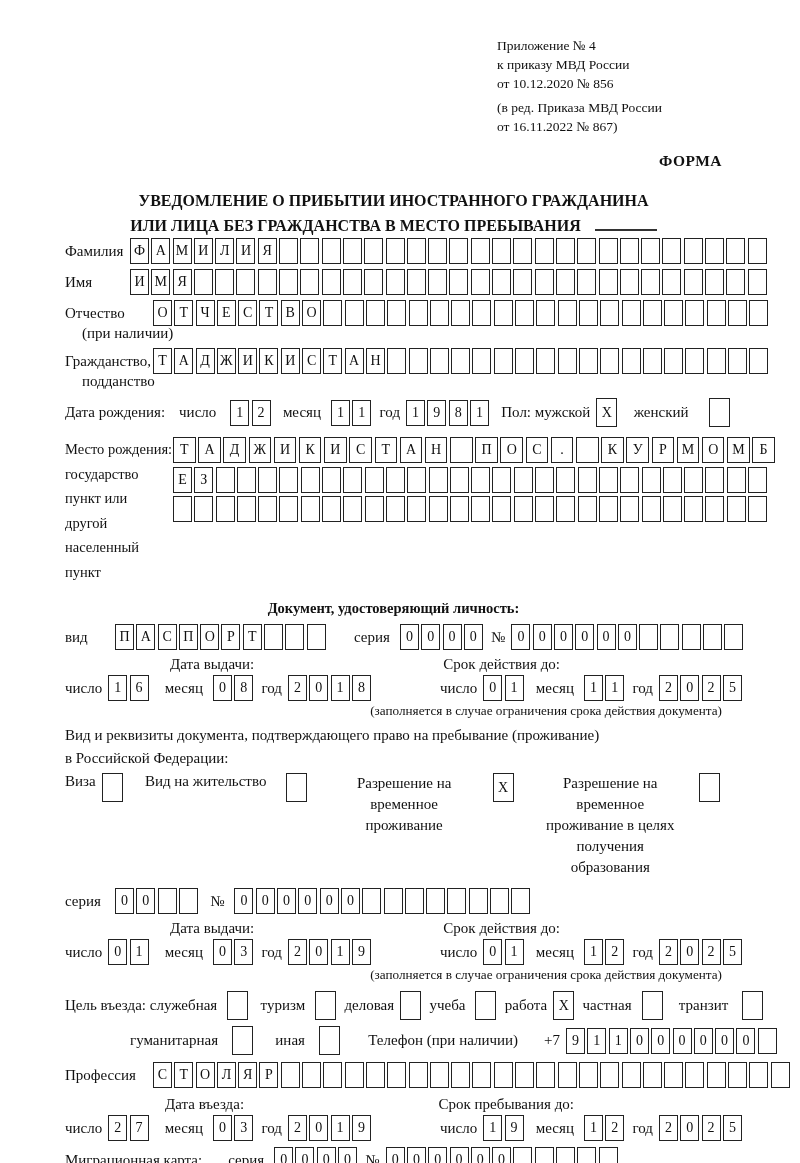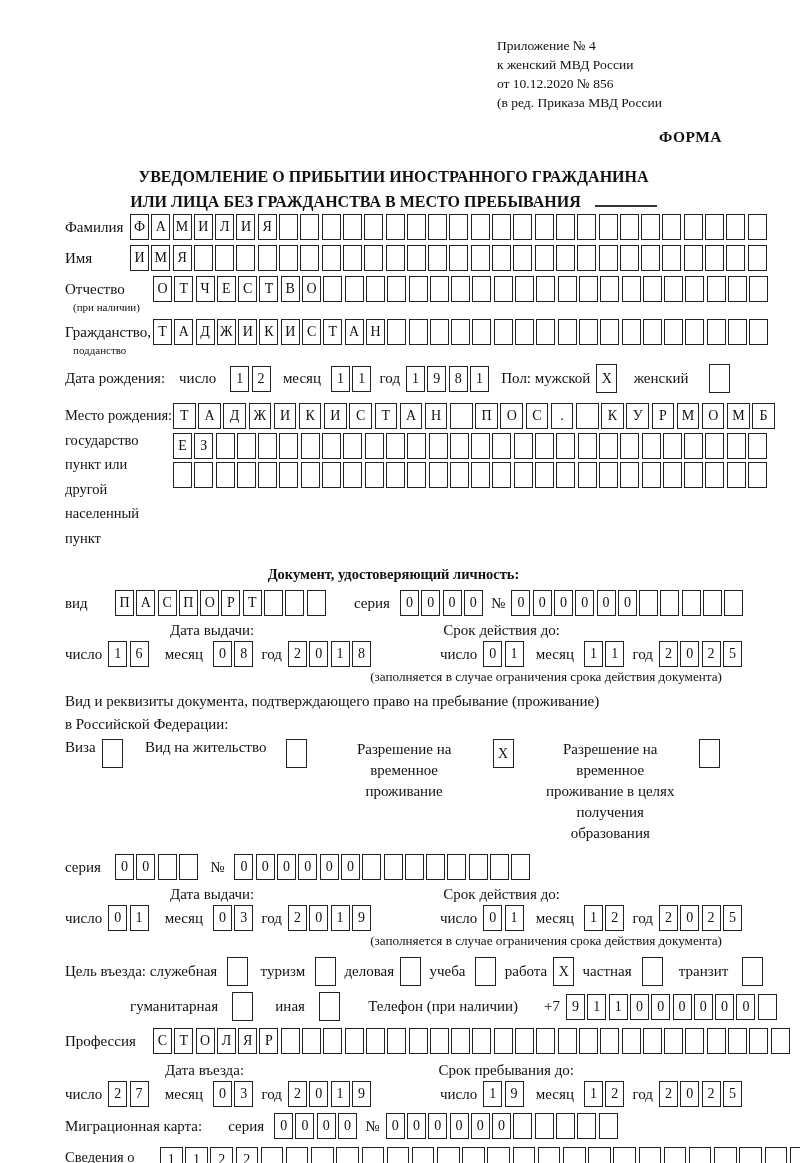--- a/index.html
+++ b/index.html
@@ -2,40 +2,40 @@
 <html><head>
 <meta charset="utf-8">
 <style>
   html,body{margin:0;padding:0;background:#ffffff;}
   body{width:800px;height:1163px;overflow:hidden;
        font-family:"Liberation Serif","DejaVu Serif",serif;color:#111;}
   .page{box-sizing:border-box;width:752px;height:1163px;padding:36px 30px 0 65px;}
 
   
   .annex{width:225px;margin-left:auto;font-size:13.5px;line-height:19px;}
-  .annex .grp2{}
+  .annex .grp2{margin-top:5px;}
   .forma{text-align:right;font-weight:bold;font-size:15.5px;margin-top:16px;letter-spacing:.5px;}
 
   
   .title{ text-align:center;font-weight:bold;font-size:16px;line-height:25px;margin-top:18px;}
   .title .uline{display:inline-block;width:62px;border-bottom:2.5px solid #333;margin-left:14px;vertical-align:baseline;}
   .sect{font-weight:bold;font-size:15px;margin-top:24px;margin-bottom:14px;}
 
   
   .row{display:flex;align-items:center;margin-bottom:5px;font-size:15px;}
   .lbl{flex:none;}
   .lblcol{flex:none;width:65px;}
   .lblcol2{flex:none;width:88px;}
   .boxes{display:inline-flex;flex:none;}
   .cell{box-sizing:border-box;flex:none;width:19px;height:26px;border:1.8px solid #222;
         margin-right:2.3px;display:inline-flex;align-items:center;justify-content:center;
         font-size:14px;background:#fff;}
   .wide .cell{width:22.5px;margin-right:2.7px;}
   .cb .cell{width:21px;height:29px;}
-  .sub{font-size:11px;margin:-2px 0 6px 8px;}
+  .sub{font-size:15px;margin:-2px 0 6px 17px;}
   .gap6{width:6px;flex:none;} .gap10{width:10px;flex:none;} .gap14{width:14px;flex:none;}
   .gap20{width:20px;flex:none;} .gap26{width:26px;flex:none;}
 
   
   .twocol{display:flex;align-items:flex-start;margin-bottom:16px;}
   .leftlines{flex:none;width:108px;font-size:14.5px;line-height:24.5px;}
   .boxstack .brow{display:flex;margin-bottom:3.5px;}
 
   .dochead{text-align:center;font-weight:bold;font-size:14.5px;margin:4px 0 7px 0;}
 
@@ -57,24 +57,25 @@
 
   .indent{margin-left:65px;}
 </style>
 </head>
 <body>
 
 <div class="page">
 
   <div class="annex">
     <div>Приложение № 4</div>
-    <div>к женский МВД России</div>
+    <div>к приказу МВД России</div>
     <div>от 10.12.2020 № 856</div>
     <div class="grp2">
       <div>(в ред. Приказа МВД России</div>
+      <div>от 16.11.2022 № 867)</div>
     </div>
   </div>
   <div class="forma">ФОРМА</div>
 
   <div class="title">
     <div>УВЕДОМЛЕНИЕ О ПРИБЫТИИ ИНОСТРАННОГО ГРАЖДАНИНА</div>
     <div><span>ИЛИ ЛИЦА БЕЗ ГРАЖДАНСТВА В МЕСТО ПРЕБЫВАНИЯ</span><span class="uline"></span></div>
   </div>
 
   <div class="row">

